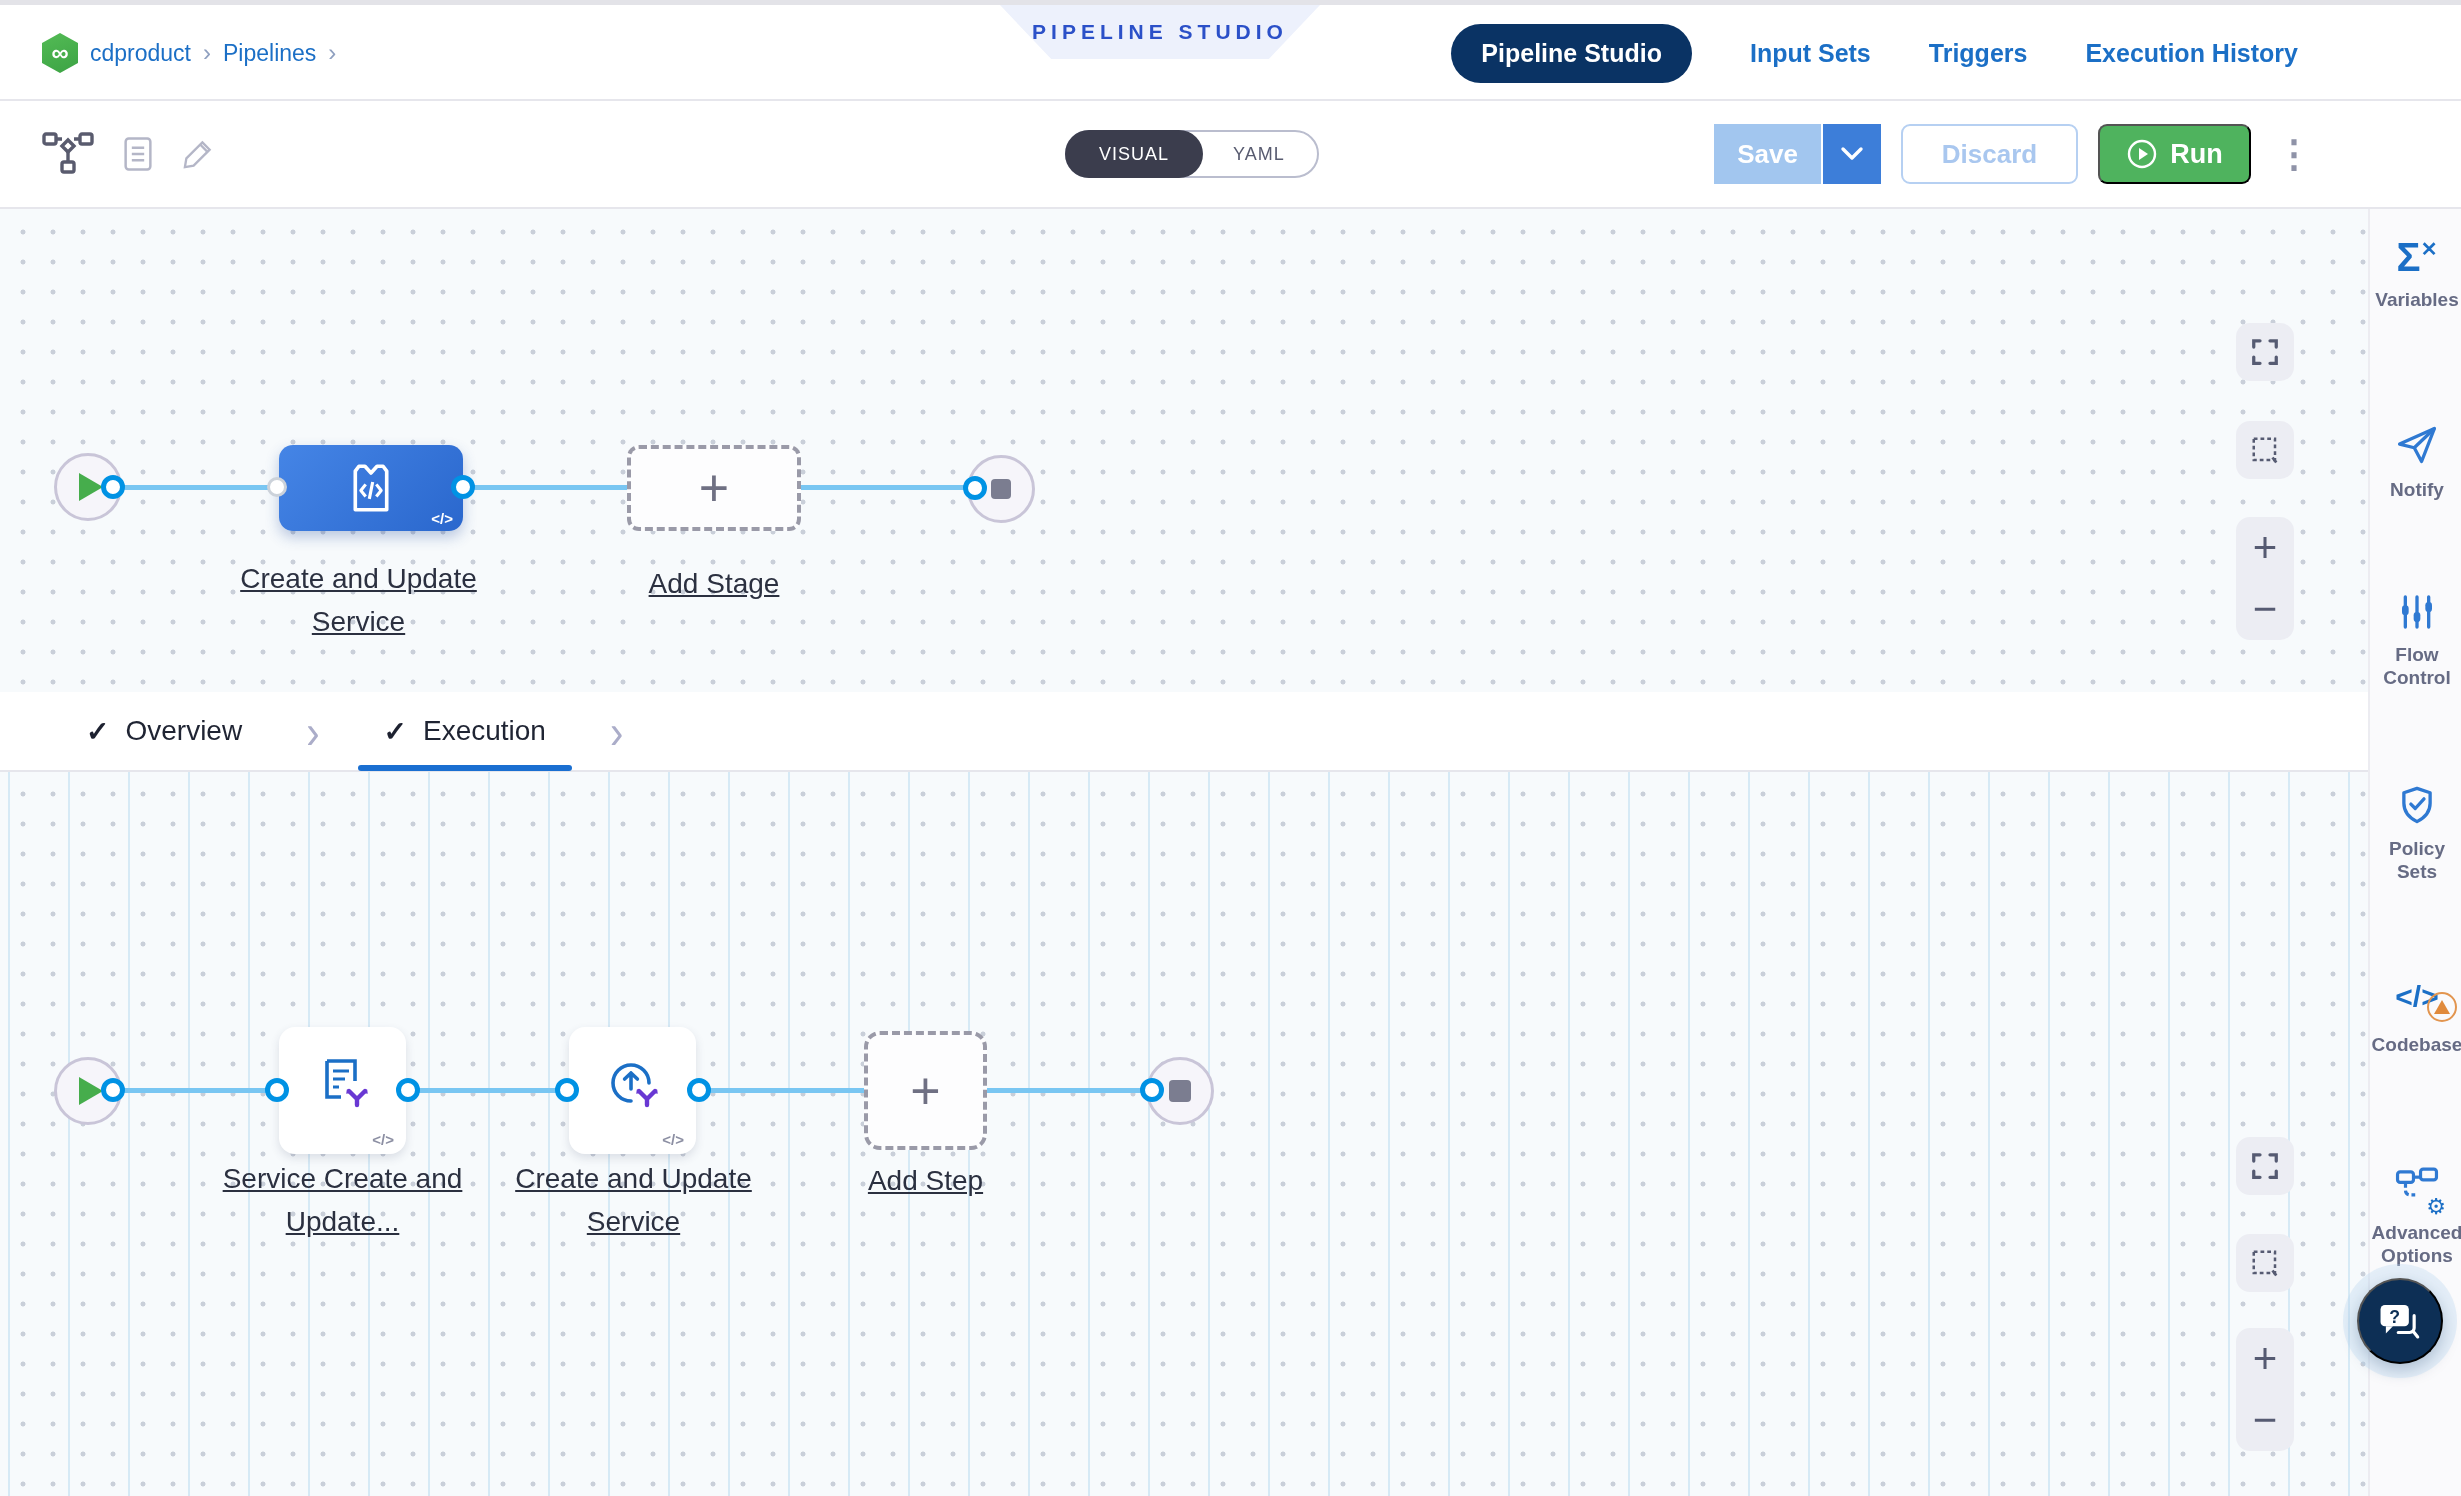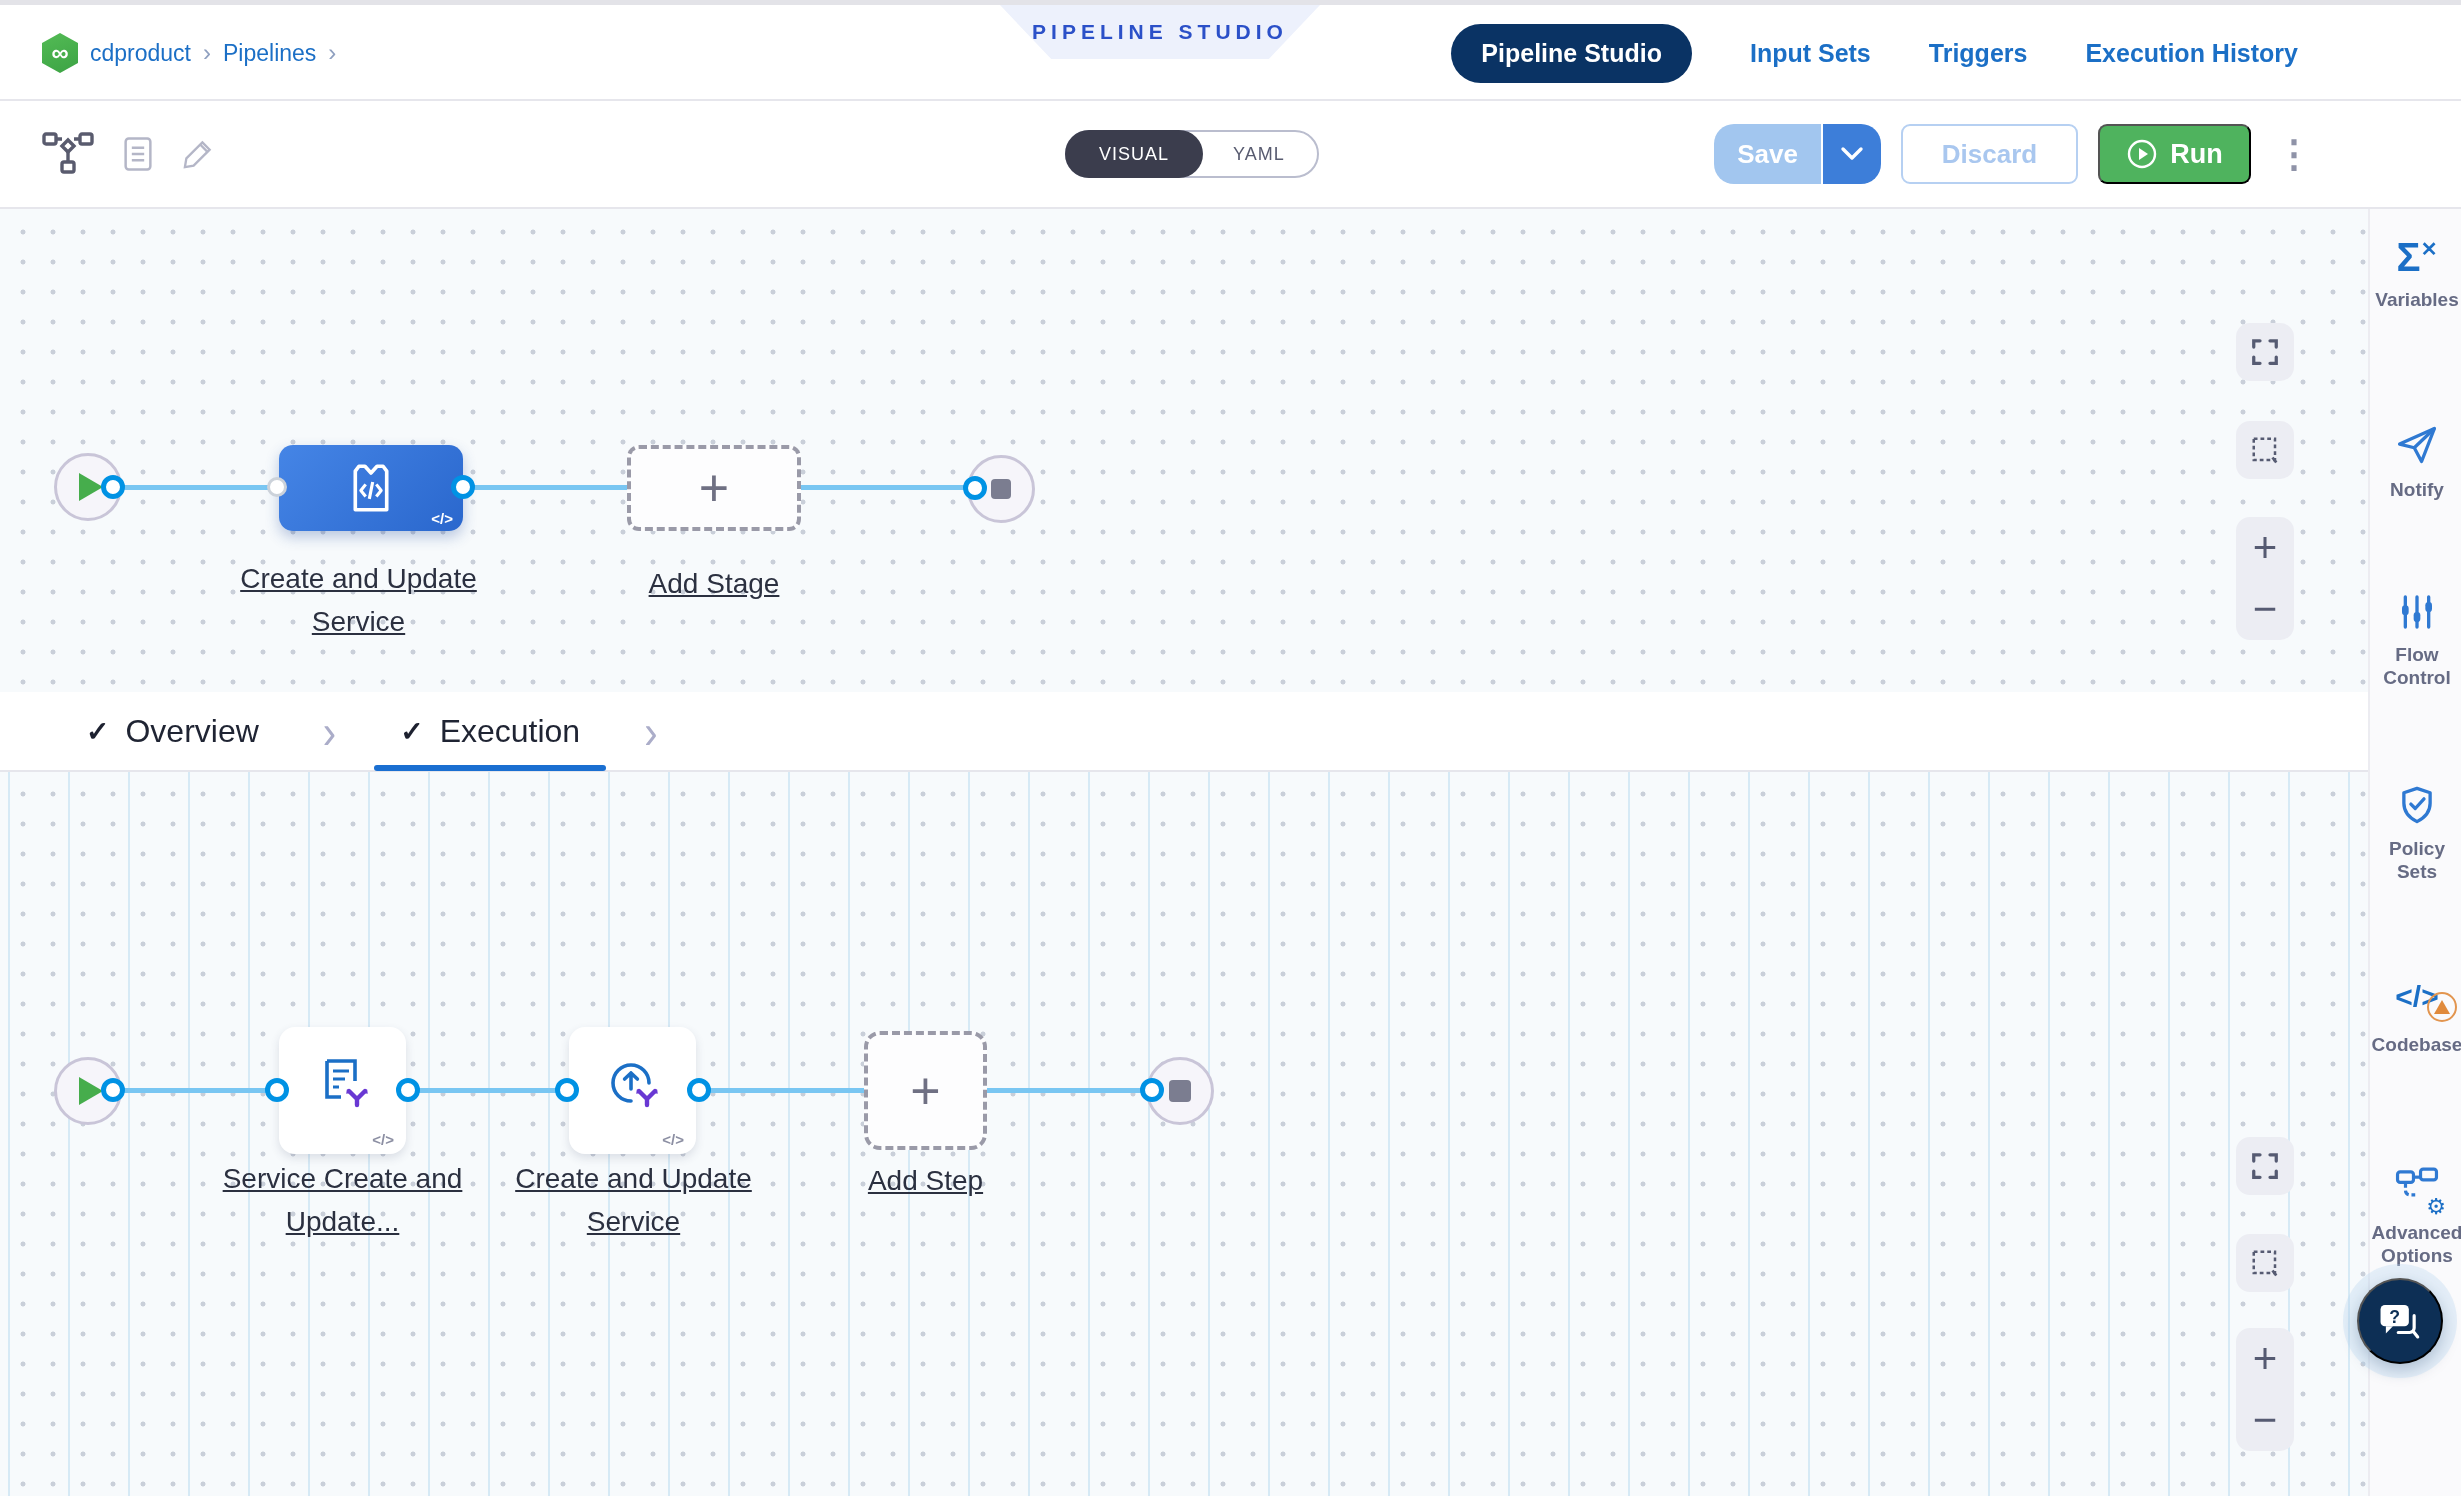--- a/index.html
+++ b/index.html
@@ -22,21 +22,21 @@
   
   .titlebar { position:relative; height:108px; background:#fff; border-bottom:2px solid #e6e6ec; display:flex; align-items:center; padding-left:42px; z-index:30; }
   .pipe-icon { width:52px; height:44px; }
   .page-title { font-size:38px; font-weight:bold; color:#1f2333; margin-left:22px; letter-spacing:-0.5px; }
   .title-mini-icon { margin-left:28px; width:32px; height:34px; color:#b4b6c7; }
   .mode-toggle { position:absolute; left:1065px; top:50%; transform:translateY(-50%); height:48px; border:2px solid #babdce; border-radius:994px; background:#fff; display:flex; align-items:center; }
   .mode-seg { font-size:18px; font-weight:normal; letter-spacing:1px; padding:0 32px; height:48px; display:flex; align-items:center; cursor:pointer; }
   .mode-seg.sel { background:#3b3d4d; color:#fff; border-radius:994px; margin:-2px; height:48px; padding:0 34px; }
   .mode-seg.unsel { color:#585b70; }
   .action-row { position:absolute; right:149px; top:50%; transform:translateY(-50%); display:flex; align-items:center; gap:20px; }
-  .save-split { display:flex; height:60px; border-radius:20px; overflow:hidden; }
+  .save-split { display:flex; height:60px; border-radius:0; overflow:hidden; }
   .save-main { width:109px; background:#a2c6ef; color:#fff; font-size:26px; font-weight:bold; display:flex; align-items:center; justify-content:center; border-right:2px solid #fff; cursor:default; }
   .save-caret { width:58px; background:#3d7ed9; display:flex; align-items:center; justify-content:center; cursor:pointer; }
   .btn-discard { width:177px; height:60px; background:#fff; border:2px solid #b6d0f2; border-radius:9px; color:#a9c7ef; font-size:26px; font-weight:bold; display:flex; align-items:center; justify-content:center; cursor:pointer; }
   .btn-run { width:153px; height:60px; background:#4fb35e; border-radius:9px; color:#fff; font-size:27px; font-weight:bold; display:flex; align-items:center; justify-content:center; gap:12px; cursor:pointer; }
   .kebab { font-size:38px; color:#8f93a8; line-height:0.55; letter-spacing:0; margin-left:4px; cursor:pointer; font-weight:bold; }
 
   
   .canvas { position:absolute; left:0; width:2368px; background-color:#f7fafc;
     background-image:radial-gradient(circle,#c9cfd9 2.2px,transparent 2.8px);
     background-size:30px 30px; background-position:8px 8px; z-index:1; }
@@ -64,21 +64,21 @@
 
   
   .ctrl { position:absolute; right:74px; width:58px; height:58px; border-radius:14px; background:#ecedf3; display:flex; align-items:center; justify-content:center; color:#565b72; z-index:6; cursor:pointer; }
   .zoombox { position:absolute; right:74px; width:58px; height:123px; border-radius:14px; background:#ecedf3; display:flex; flex-direction:column; z-index:6; }
   .zoombtn { flex:1; display:flex; align-items:center; justify-content:center; font-size:42px; color:#565b72; cursor:pointer; line-height:1; }
 
   
   .tabbar { position:absolute; top:687px; left:0; width:2368px; height:80px; background:#fff; border-bottom:2px solid #e6e6ec; display:flex; align-items:center; padding-left:50px; z-index:20; }
   .tab { position:relative; height:80px; display:flex; align-items:center; gap:16px; padding:0 36px; cursor:pointer; }
   .tab .check { font-size:28px; color:#1d2130; font-weight:bold; }
-  .tab .tlabel { font-size:32px; color:#1f2433; }
+  .tab .tlabel { font-size:28px; color:#1f2433; }
   .tab.active .tlabel { font-weight:normal; }
   .tab.active::after { content:""; position:absolute; left:10px; right:10px; bottom:0; height:6px; border-radius:3px; background:#1a6fd1; }
   .tab-sep { font-size:40px; color:#abadc9; margin:0 28px; transform:scaleY(1.2); }
   .adv-ico { width:32px; height:32px; }
   .btn-template { position:absolute; right:32px; top:50%; transform:translateY(-50%); height:48px; padding:0 24px; border:3px solid #2072cf; border-radius:8px; background:#fff; color:#1a6fd1; font-size:26px; font-weight:bold; display:flex; align-items:center; gap:14px; cursor:pointer; }
 
   
   .sidebar { position:absolute; top:204px; right:0; width:94px; height:1293px; background:#fafafc; border-left:2px solid #ececf1; z-index:25; }
   .side-item { position:absolute; left:0; width:94px; display:flex; flex-direction:column; align-items:center; gap:12px; cursor:pointer; }
   .side-item .slabel { font-size:19px; font-weight:bold; color:#666b84; text-align:center; line-height:1.2; }

